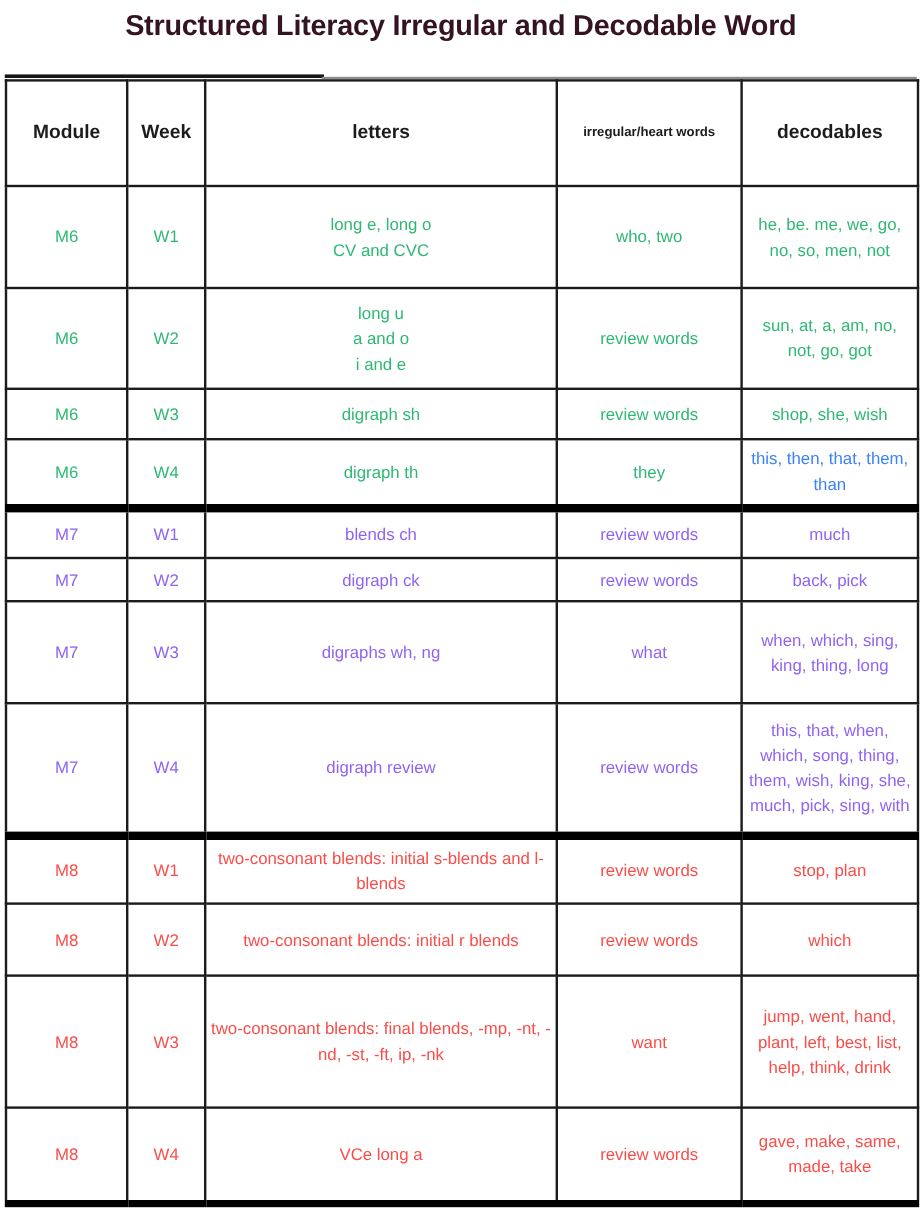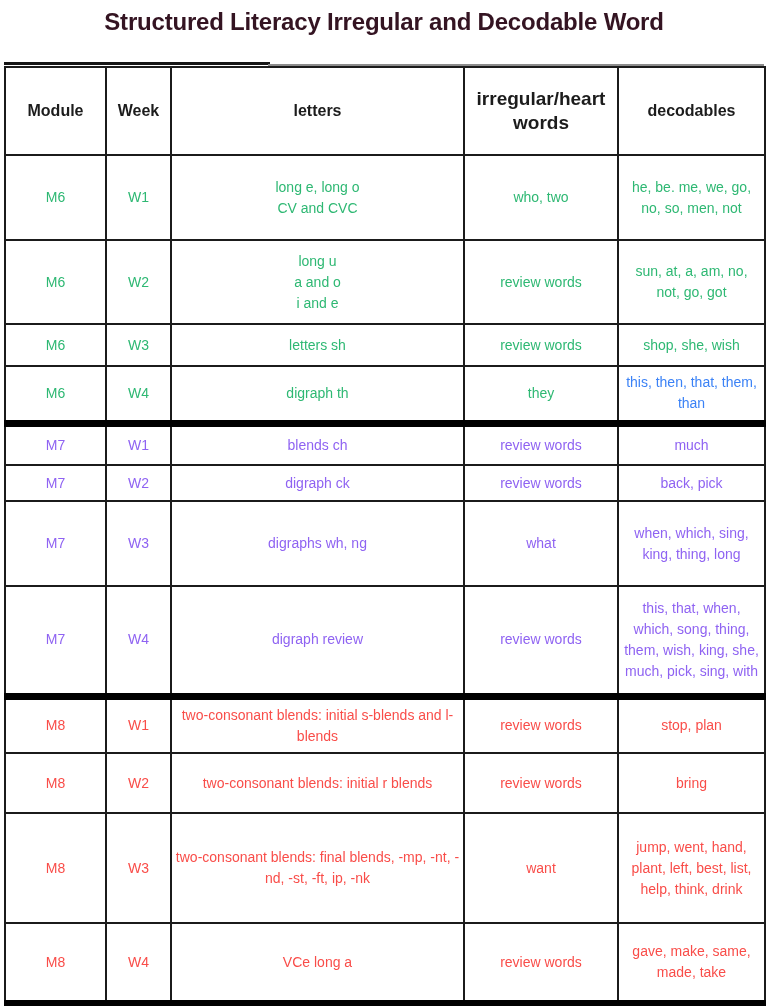--- a/index.html
+++ b/index.html
@@ -42,21 +42,21 @@
     padding: 1px 3px;
     overflow: hidden;
   }
   .grid thead tr { height: 88px; }
   .grid th {
     color: #1c1c1c;
     font-size: 16px;
     font-weight: bold;
     line-height: 1.25;
   }
-  .grid th.c-irr { font-size: 19px; }
+  .grid th.c-irr { font-size: 11px; }
   .grid tbody td {
     font-size: 14px;
     line-height: 1.5;
   }
   .c-letters, .c-dec { white-space: pre-line; }
   
   .sec-m6 td { color: #2eb873; }
   .sec-m7 td { color: #8f63f2; }
   .sec-m8 td { color: #f94d49; }
   .sec-m6 td.light { color: #3b82f6; }
@@ -117,21 +117,21 @@
       <td class="c-week">W2</td>
       <td class="c-letters">long u
 a and o
 i and e</td>
       <td class="c-irr">review words</td>
       <td class="c-dec">sun, at, a, am, no, not, go, got</td>
     </tr>
     <tr class="sec-m6 r3">
       <td class="c-mod">M6</td>
       <td class="c-week">W3</td>
-      <td class="c-letters">letters sh</td>
+      <td class="c-letters">digraph sh</td>
       <td class="c-irr">review words</td>
       <td class="c-dec">shop, she, wish</td>
     </tr>
     <tr class="sec-m6 r4">
       <td class="c-mod">M6</td>
       <td class="c-week">W4</td>
       <td class="c-letters">digraph th</td>
       <td class="c-irr">they</td>
       <td class="c-dec light">this, then, that, them, than</td>
     </tr>
@@ -168,21 +168,21 @@
       <td class="c-week">W1</td>
       <td class="c-letters">two-consonant blends: initial s-blends and l-blends</td>
       <td class="c-irr">review words</td>
       <td class="c-dec">stop, plan</td>
     </tr>
     <tr class="sec-m8 r10">
       <td class="c-mod">M8</td>
       <td class="c-week">W2</td>
       <td class="c-letters">two-consonant blends: initial r blends</td>
       <td class="c-irr">review words</td>
-      <td class="c-dec">bring</td>
+      <td class="c-dec">which</td>
     </tr>
     <tr class="sec-m8 r11">
       <td class="c-mod">M8</td>
       <td class="c-week">W3</td>
       <td class="c-letters">two-consonant blends: final blends, -mp, -nt, -nd, -st, -ft, ip, -nk</td>
       <td class="c-irr">want</td>
       <td class="c-dec">jump, went, hand, plant, left, best, list, help, think, drink</td>
     </tr>
     <tr class="sec-m8 r12 last">
       <td class="c-mod">M8</td>

